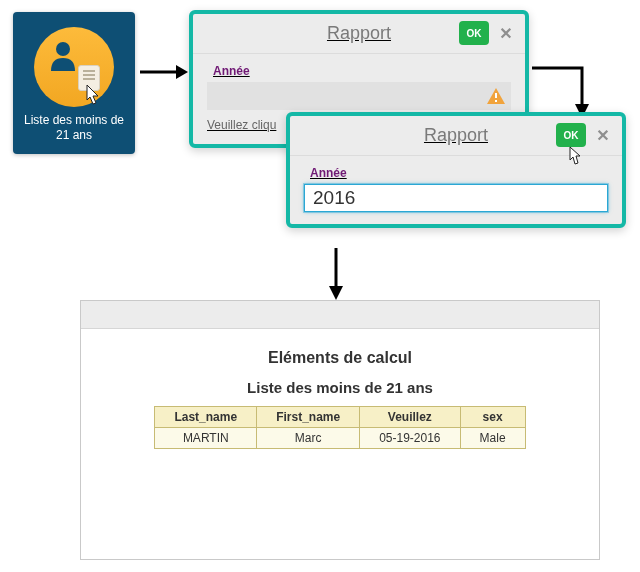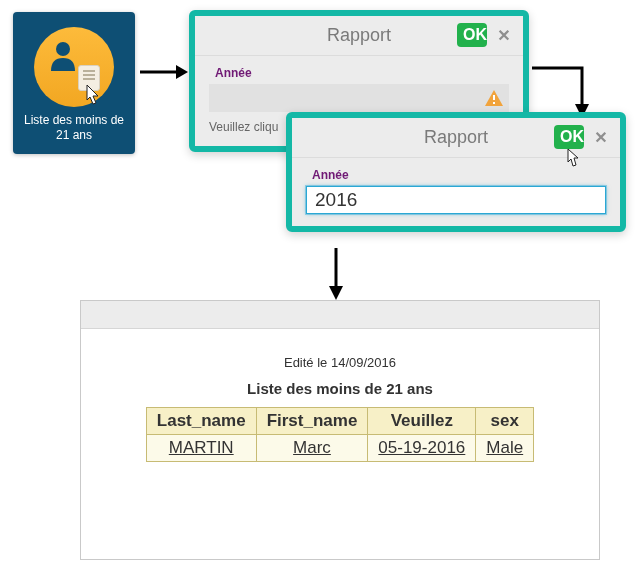--- a/index.html
+++ b/index.html
@@ -43,38 +43,39 @@
   .tile .circle .doc::before { content:""; position:absolute; left:4px; top:4px; width:12px; height:2px; background:#b9b09a; box-shadow:0 4px 0 #b9b09a,0 8px 0 #b9b09a; }
   .tile .cursor { position:absolute; left:44px; top:56px; }
   .tile-label {
     color:#fff; font-size:12px; text-align:center; line-height:1.25; margin-top:6px;
     font-weight:500;
   }
 
   .dialog {
     position:absolute;
     background:#ececec;
-    border:6px solid #14b8a6;
+    border:4px solid #14b8a6;
     border-radius:6px;
     box-shadow:0 3px 10px rgba(0,0,0,0.18);
+    text-decoration:underline;
   }
   .dlg-header {
     height:40px;
     display:flex; align-items:center; justify-content:center;
     position:relative;
     color:#7a7a7a;
     font-size:18px;
     border-bottom:1px solid #dcdcdc;
   }
   .dlg-ok {
     position:absolute; right:36px; top:7px;
     background:#22b14c; color:#fff;
     border:none; border-radius:4px;
     width:30px; height:24px;
-    font-size:16px; font-weight:bold;
+    font-size:10px; font-weight:bold;
     cursor:pointer;
   }
   .dlg-close {
     position:absolute; right:8px; top:8px;
     width:22px; height:22px;
     color:#8f8f8f; font-size:16px; font-weight:bold;
     display:flex; align-items:center; justify-content:center;
     cursor:pointer;
   }
   .dlg-body { padding:10px 14px 12px; }
@@ -120,25 +121,25 @@
     color:#333;
     font-size:13px;
   }
   .report-body h2 { font-size:16px; margin:0 0 12px; font-weight:bold; }
   .report-body .param { margin:4px 0; }
   .report-body .edited { margin:6px 0 10px; }
   .report-body h3 { font-size:15px; margin:6px 0 10px; font-weight:bold; }
   table.rpt { border-collapse:collapse; margin:0 auto; }
   table.rpt th, table.rpt td {
     border:1px solid #c7bb74;
-    padding:3px 10px;
-    font-size:17px;
+    padding:3px 19px;
+    font-size:12px;
   }
   table.rpt th { background:#f7f0c7; font-weight:bold; }
-  table.rpt td { background:#fcfae9; text-align:center;text-decoration:underline; }
+  table.rpt td { background:#fcfae9; text-align:center; }
 
   .arrow { position:absolute; }
 </style>
 </head>
 <body>
 
 <div class="tile">
   <div class="circle">
     <svg class="person" width="32" height="34" viewBox="0 0 32 34">
       <circle cx="13" cy="8" r="7" fill="#0e4f74"></circle>
@@ -198,21 +199,21 @@
 </div>
 
 <svg class="arrow" style="left:324px;top:246px;" width="24" height="56">
   <line x1="12" y1="2" x2="12" y2="42" stroke="#000" stroke-width="3"></line>
   <polygon points="5,40 12,54 19,40" fill="#000"></polygon>
 </svg>
 
 <div class="report">
   <div class="report-bar"></div>
   <div class="report-body">
-    <div class="edited">Edité le 14/09/2016</div>
+    <h2>Eléments de calcul</h2>
     <h3>Liste des moins de 21 ans</h3>
     <table class="rpt">
       <tbody>
           <tr>
         <th>Last_name</th>
         <th>First_name</th>
         <th>Veuillez</th>
         <th>sex</th>
       </tr>
       <tr>

